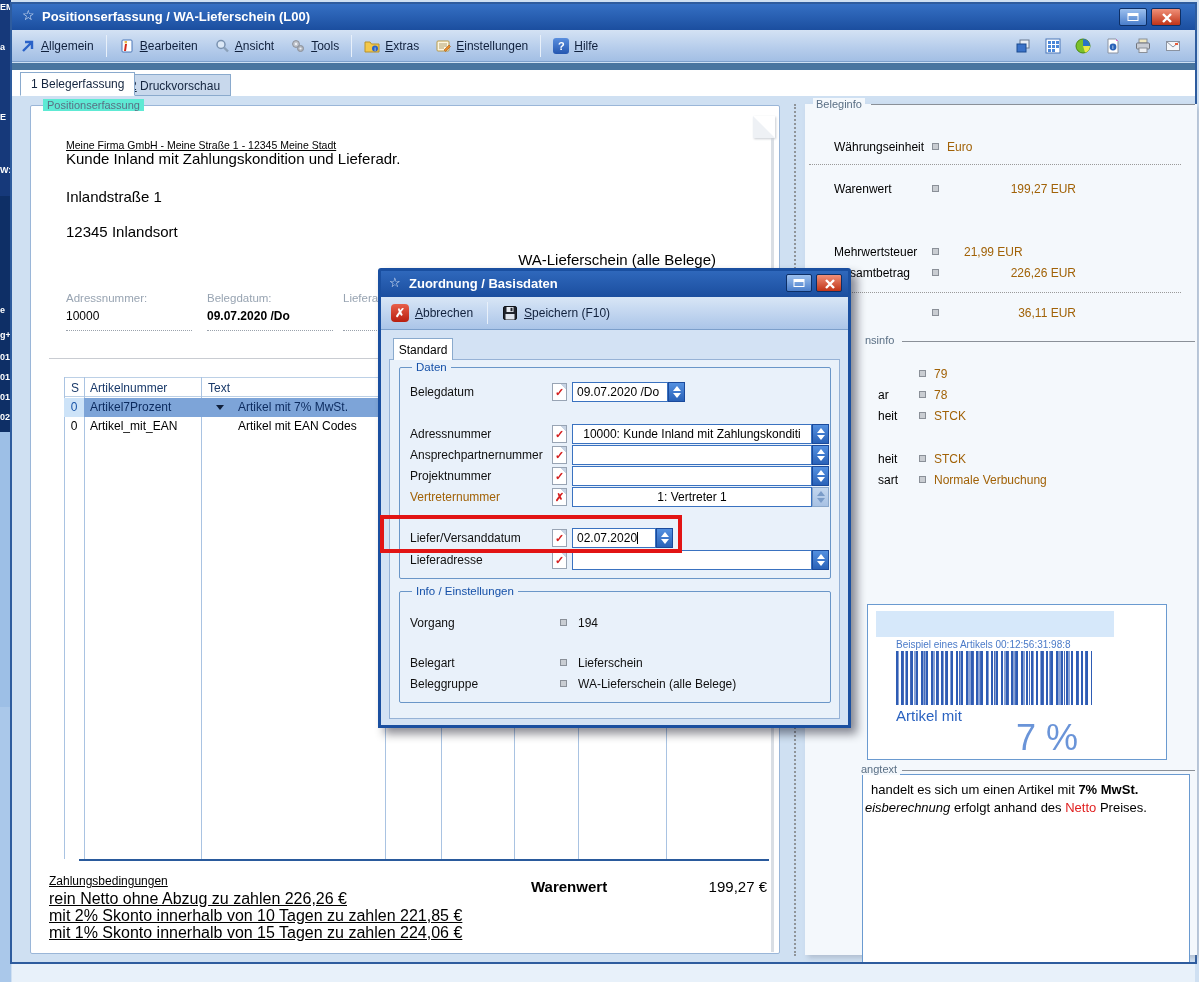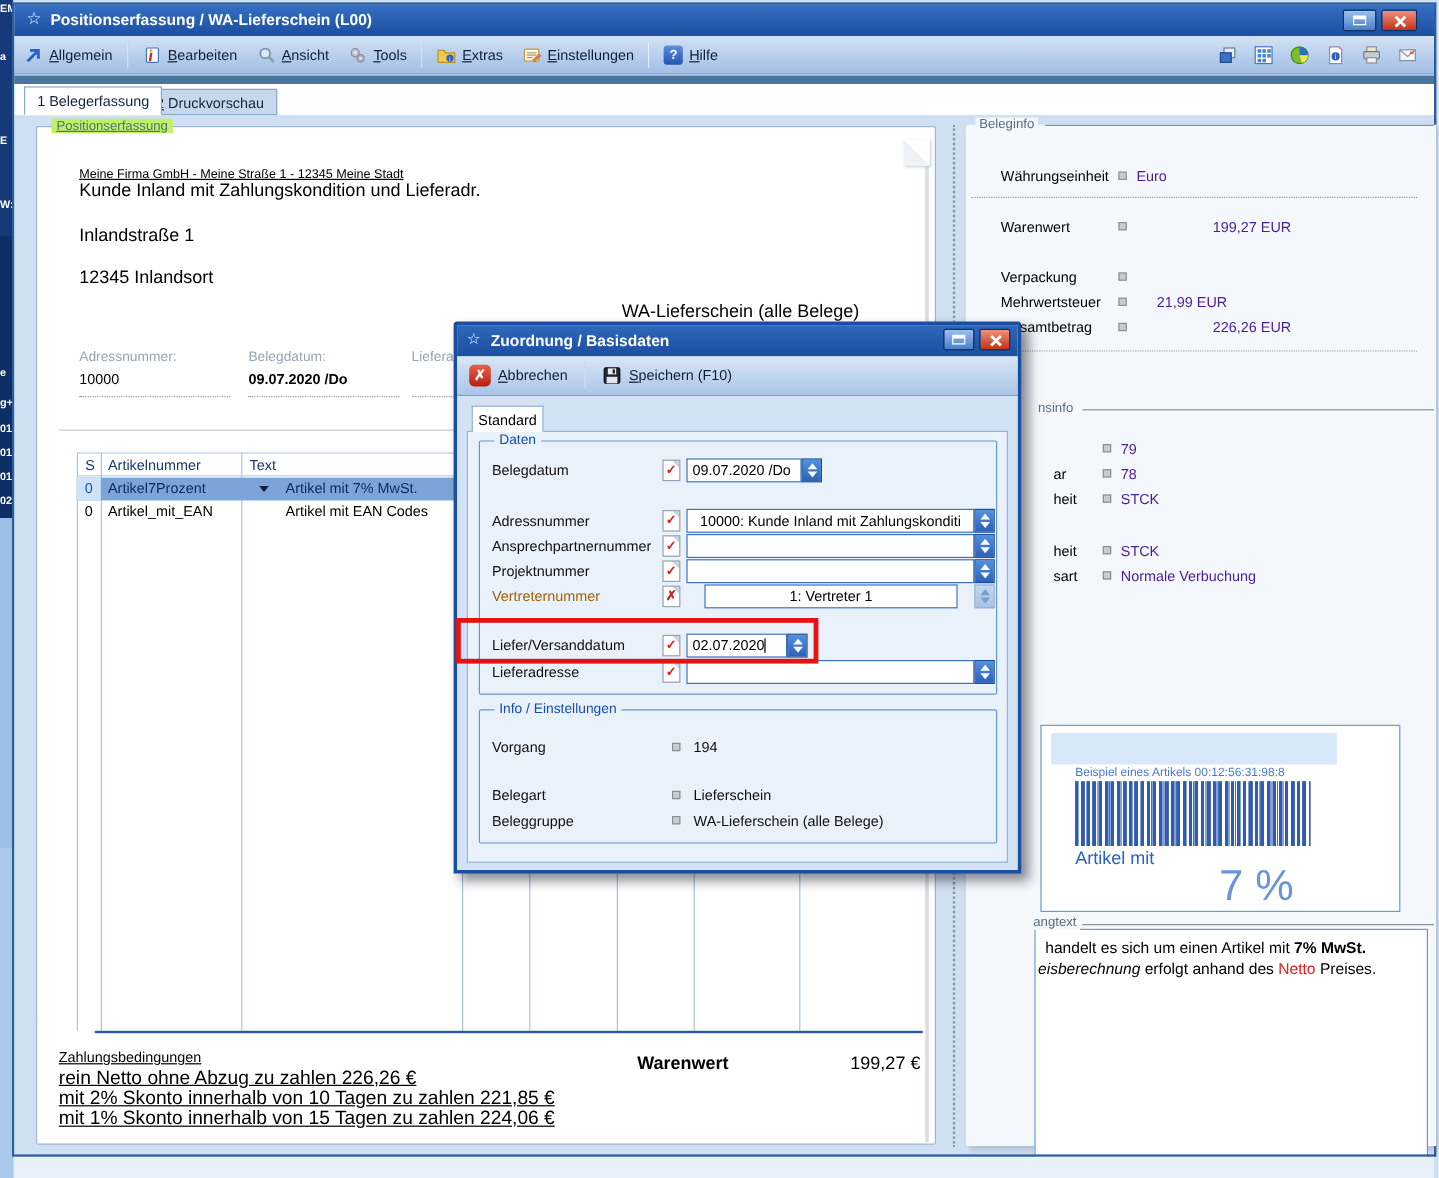--- a/index.html
+++ b/index.html
@@ -47,21 +47,21 @@
   .tab.inactive { background:#c8d8ec; height:22px; }
   .tab.inactive .lbl::first-letter { text-decoration:underline; }
 
   
   .content { left:0; top:92px; width:100%; height:868px; background:#cfe0f2; }
 
   .groupbox { position:absolute; border:1px solid #9ab6d8; border-radius:2px; }
   .gb-label { position:absolute; top:-7px; left:12px; padding:0 4px; font-size:11px; color:#5a6f84; }
 
   .pos-group { left:18px; top:9px; width:750px; height:849px; background:#fff; }
-  .pos-group .gb-label { background:#bef264;text-decoration:underline; }
+  .pos-group .gb-label { background:#5eead4; }
 
   .doc-shadow-r { position:absolute; left:740px; top:18px; width:3px; height:828px; background:#d9dee4; }
   .dogear { position:absolute; left:722px; top:10px; width:0; height:0;
     border-left:22px solid #eef1f5; border-top:22px solid #fff; filter:drop-shadow(1px 1px 1px #c8ccd2); }
 
   .sender { position:absolute; left:35px; top:33px; font-size:10.5px; text-decoration:underline; color:#000; }
   .docline { position:absolute; left:35px; font-size:15px; color:#000; }
   .doctype { position:absolute; right:63px; top:145px; font-size:15px; color:#000; }
 
   .fld-label { position:absolute; font-size:11.5px; color:#98a4b2; }
@@ -90,21 +90,21 @@
 
   .vsep { left:782px; top:100px; width:0; height:860px; border-left:2px dotted #8f9499; z-index:2; }
 
   
   .rpanel { left:793px; top:8px; width:392px; height:851px; background:#f4f8fc; box-shadow:3px 3px 5px rgba(120,130,145,.35); }
   .sec-title { position:absolute; font-size:11px; color:#5a6f84; background:#f4f8fc; padding:0 3px; z-index:2; }
   .sec-line { position:absolute; height:1px; background:#8a9098; }
   .bi-row { position:absolute; left:15px; width:360px; height:14px;margin-left:14px; }
   .bi-label { position:absolute; left:0; top:0; font-size:12px; color:#000; }
   .bullet { position:absolute; width:7px; height:7px; top:3px; background:#c9cdd2; border:1px solid #8a9098; }
-  .bi-value { position:absolute; font-size:12px; color:#4c1d95; }
+  .bi-value { position:absolute; font-size:12px; color:#a16207; }
   .dot-sep { position:absolute; left:4px; width:372px; border-top:1px dotted #9a9a9a; }
 
   .preview { position:absolute; left:62px; top:500px; width:300px; height:156px; background:#fff; border:1px solid #6a9ad0; }
   .preview .strip { position:absolute; left:8px; top:6px; width:238px; height:26px; background:#d6e8fa; }
   .preview .cap { position:absolute; left:28px; top:34px; font-size:10px; color:#4a7ac8; white-space:nowrap; }
   .barcode { position:absolute; left:28px; top:46px; width:196px; height:54px; background:
       repeating-linear-gradient(90deg,#2e5cb4 0 2px,transparent 2px 5px),
       repeating-linear-gradient(90deg,rgba(70,110,190,.65) 0 3px,transparent 3px 9px),
       repeating-linear-gradient(90deg,rgba(40,80,170,.85) 0 1px,transparent 1px 7px),#fff; }
   .preview .l1 { position:absolute; left:28px; top:102px; font-size:15px; color:#2a62c0; }
@@ -382,36 +382,36 @@
           <span class="bullet" style="left:98px"></span>
           <span class="bi-value" style="left:113px">Euro</span>
         </div>
         <div class="dot-sep" style="top:60px"></div>
 
         <div class="bi-row" style="top:78px">
           <span class="bi-label">Warenwert</span>
           <span class="bullet" style="left:98px"></span>
           <span class="bi-value" style="left:130px;width:112px;text-align:right">199,27 EUR</span>
         </div>
-        <div class="bi-row" style="top:120px">
-          <span class="bi-label">Verpackung</span>
-          <span class="bullet" style="left:98px"></span>
-          <span class="bi-value" style="left:130px;width:112px;text-align:right"></span>
-        </div>
         <div class="bi-row" style="top:141px">
           <span class="bi-label">Mehrwertsteuer</span>
           <span class="bullet" style="left:98px"></span>
           <span class="bi-value" style="left:130px;width:112px;text-align:left">21,99 EUR</span>
         </div>
         <div class="bi-row" style="top:162px">
           <span class="bi-label">Gesamtbetrag</span>
           <span class="bullet" style="left:98px"></span>
           <span class="bi-value" style="left:130px;width:112px;text-align:right">226,26 EUR</span>
         </div>
         <div class="dot-sep" style="top:188px"></div>
+        <div class="bi-row" style="top:202px">
+          <span class="bi-label"></span>
+          <span class="bullet" style="left:98px"></span>
+          <span class="bi-value" style="left:130px;width:112px;text-align:right">36,11 EUR</span>
+        </div>
 
         <div class="sec-title" style="left:57px;top:230px">nsinfo</div>
         <div class="sec-line" style="left:97px;top:237px;width:293px"></div>
 
         <div class="bi-row" style="left:59px;top:263px">
           <span class="bi-label"></span>
           <span class="bullet" style="left:41px"></span>
           <span class="bi-value" style="left:56px">79</span>
         </div>
         <div class="bi-row" style="left:59px;top:284px">
@@ -531,21 +531,21 @@
             <span class="chk">✓</span>
             <span class="dg-field" style="left:172px;width:240px"></span>
             <span class="spinner" style="left:412px">
                 <i class="spin-up"></i>
                 <i class="spin-dn"></i>
               </span>
           </div>
           <div class="dg-row" style="top:119px">
             <span class="dg-label disabled">Vertreternummer</span>
             <span class="chk">✗</span>
-            <span class="dg-field centered" style="left:187px;width:211px">1: Vertreter 1</span>
+            <span class="dg-field centered" style="left:172px;width:240px">1: Vertreter 1</span>
             <span class="spinner disabled" style="left:412px">
                 <i class="spin-up"></i>
                 <i class="spin-dn"></i>
               </span>
           </div>
 
           <div class="dg-row" style="top:160px">
             <span class="dg-label">Liefer/Versanddatum</span>
             <span class="chk">✓</span>
             <span class="dg-field" style="left:172px;width:84px"><span>02.07.2020</span><span class="caret"></span></span>

